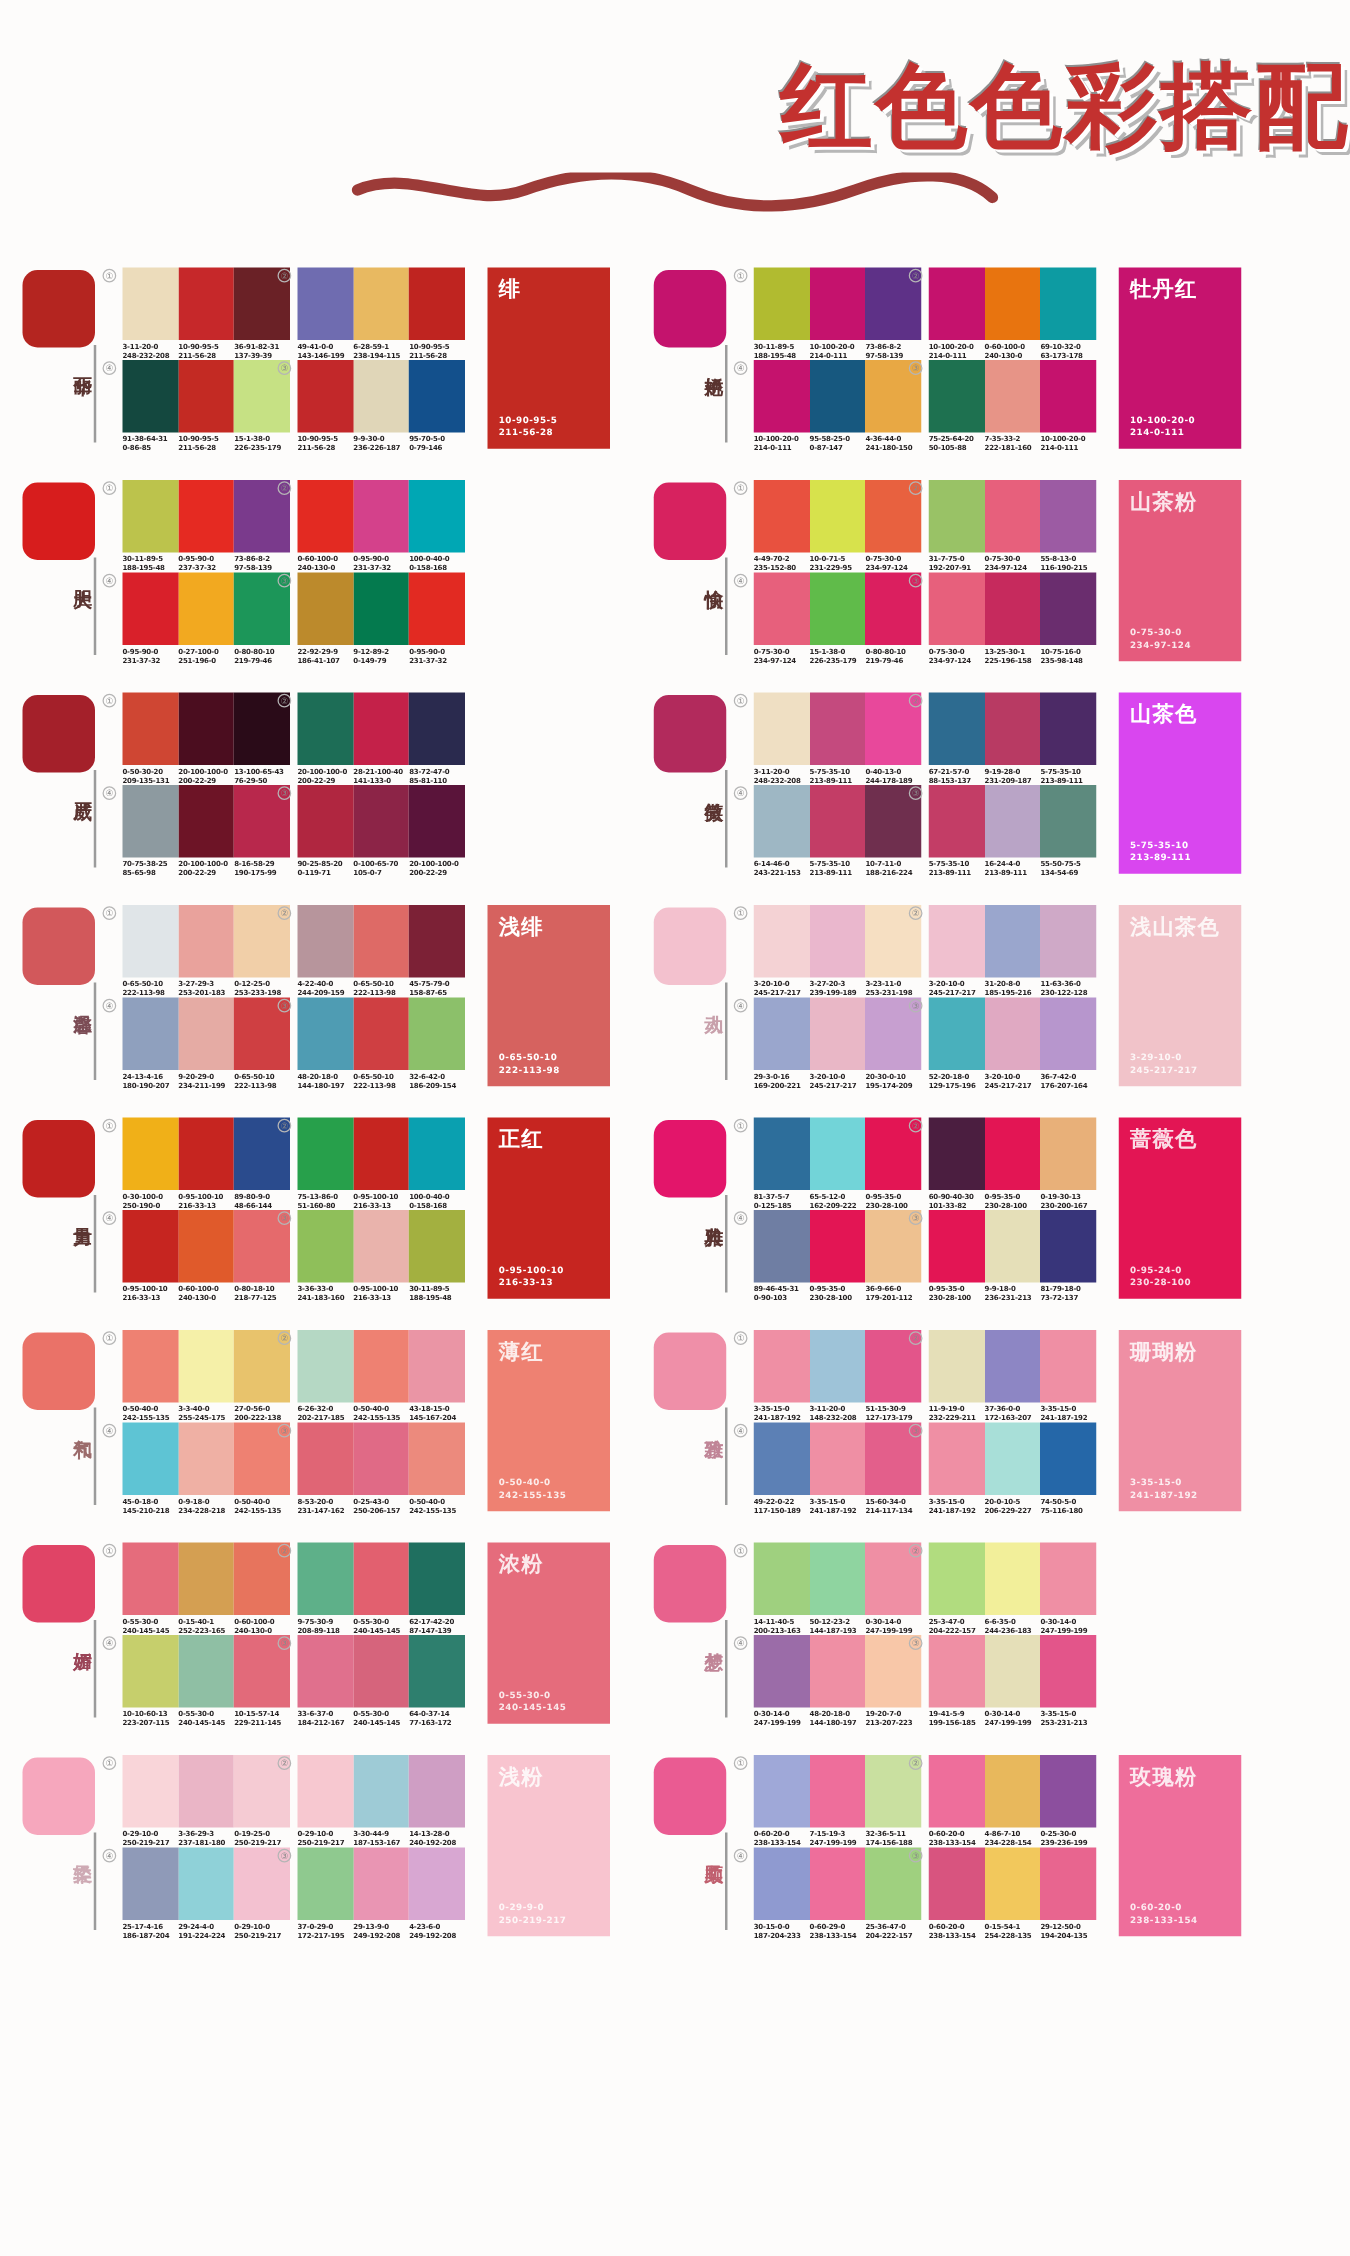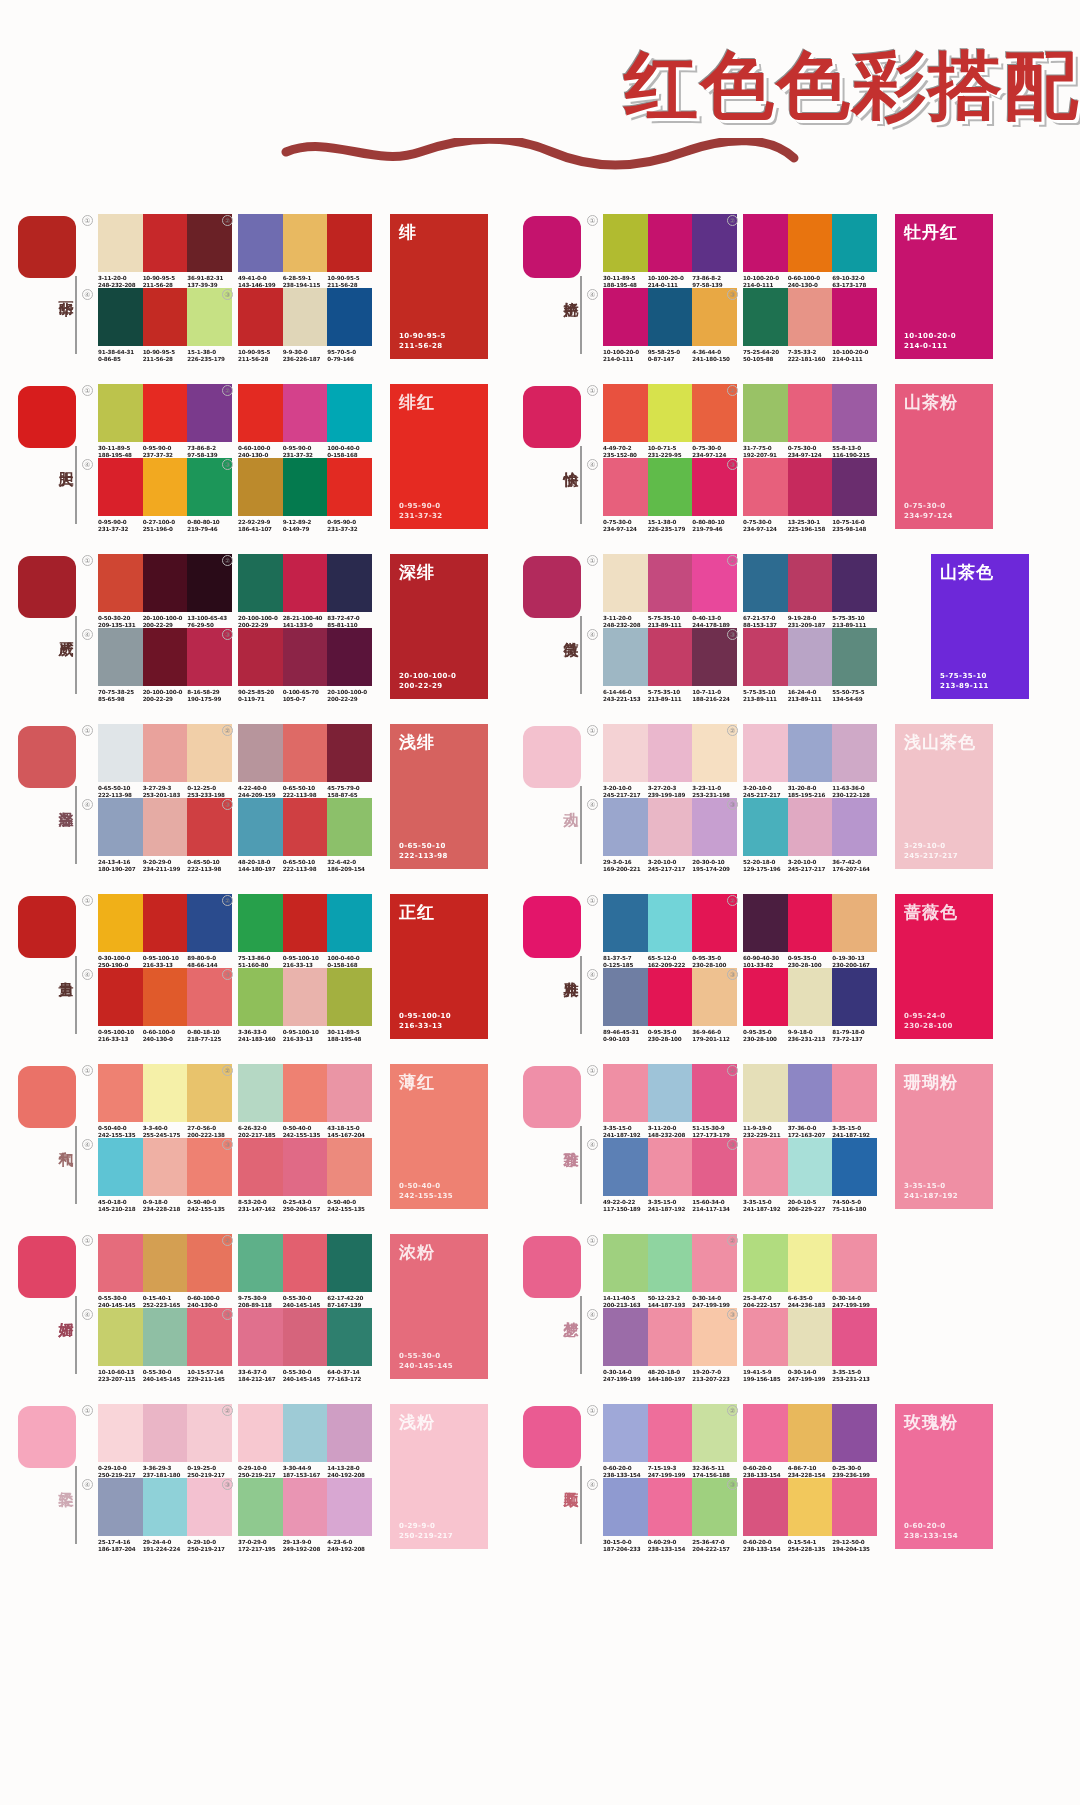--- a/index.html
+++ b/index.html
@@ -234,25 +234,20 @@
             </div>
             <div class="codes">
               <span>22-92-29-9
 186-41-107</span>
               <span>9-12-89-2
 0-149-79</span>
               <span>0-95-90-0
 231-37-32</span>
             </div>
           </div>
-          <div class="namecard faded" style="background: rgb(229, 42, 34); left: 390px; top: 6px;">
-            <div class="cname">绯红</div>
-            <div class="ccode">0-95-90-0
-231-37-32</div>
-          </div>
         </div>
         <div class="row" style="top: 340px; position: absolute; left: 0px; width: 540px;">
           <div class="row-key" style="background: rgb(164, 32, 42);"></div>
           <div class="row-stem"></div>
           <div class="row-label" style="color: rgb(90, 52, 48);">威严</div>
           <div class="grp" style="left: 98px; top: 6px;">
             <div class="num">①</div>
             <div class="swatches">
               <i style="background: rgb(207, 70, 51);"></i>
               <i style="background: rgb(75, 13, 31);"></i>
@@ -308,25 +303,20 @@
             </div>
             <div class="codes">
               <span>90-25-85-20
 0-119-71</span>
               <span>0-100-65-70
 105-0-7</span>
               <span>20-100-100-0
 200-22-29</span>
             </div>
           </div>
-          <div class="namecard" style="background: rgb(179, 35, 42); left: 390px; top: 6px;">
-            <div class="cname">深绯</div>
-            <div class="ccode">20-100-100-0
-200-22-29</div>
-          </div>
         </div>
         <div class="row" style="top: 510px; position: absolute; left: 0px; width: 540px;">
           <div class="row-key" style="background: rgb(210, 88, 91);"></div>
           <div class="row-stem"></div>
           <div class="row-label" style="color: rgb(123, 76, 85);">温馨</div>
           <div class="grp" style="left: 98px; top: 6px;">
             <div class="num">①</div>
             <div class="swatches">
               <i style="background: rgb(224, 229, 232);"></i>
               <i style="background: rgb(233, 162, 156);"></i>
@@ -606,21 +596,21 @@
             </div>
             <div class="codes">
               <span>5-75-35-10
 213-89-111</span>
               <span>16-24-4-0
 213-89-111</span>
               <span>55-50-75-5
 134-54-69</span>
             </div>
           </div>
-          <div class="namecard" style="background: #6d28d9; left: 390px; top: 6px; margin-left: 36px;">
+          <div class="namecard" style="background: #d946ef; left: 390px; top: 6px;">
             <div class="cname">山茶色</div>
             <div class="ccode">5-75-35-10
 213-89-111</div>
           </div>
         </div>
         <div class="row" style="top: 510px; position: absolute; left: 0px; width: 540px;">
           <div class="row-key" style="background: rgb(243, 193, 206);"></div>
           <div class="row-stem"></div>
           <div class="row-label" style="color: rgb(200, 160, 171);">动人</div>
           <div class="grp" style="left: 98px; top: 6px;">

